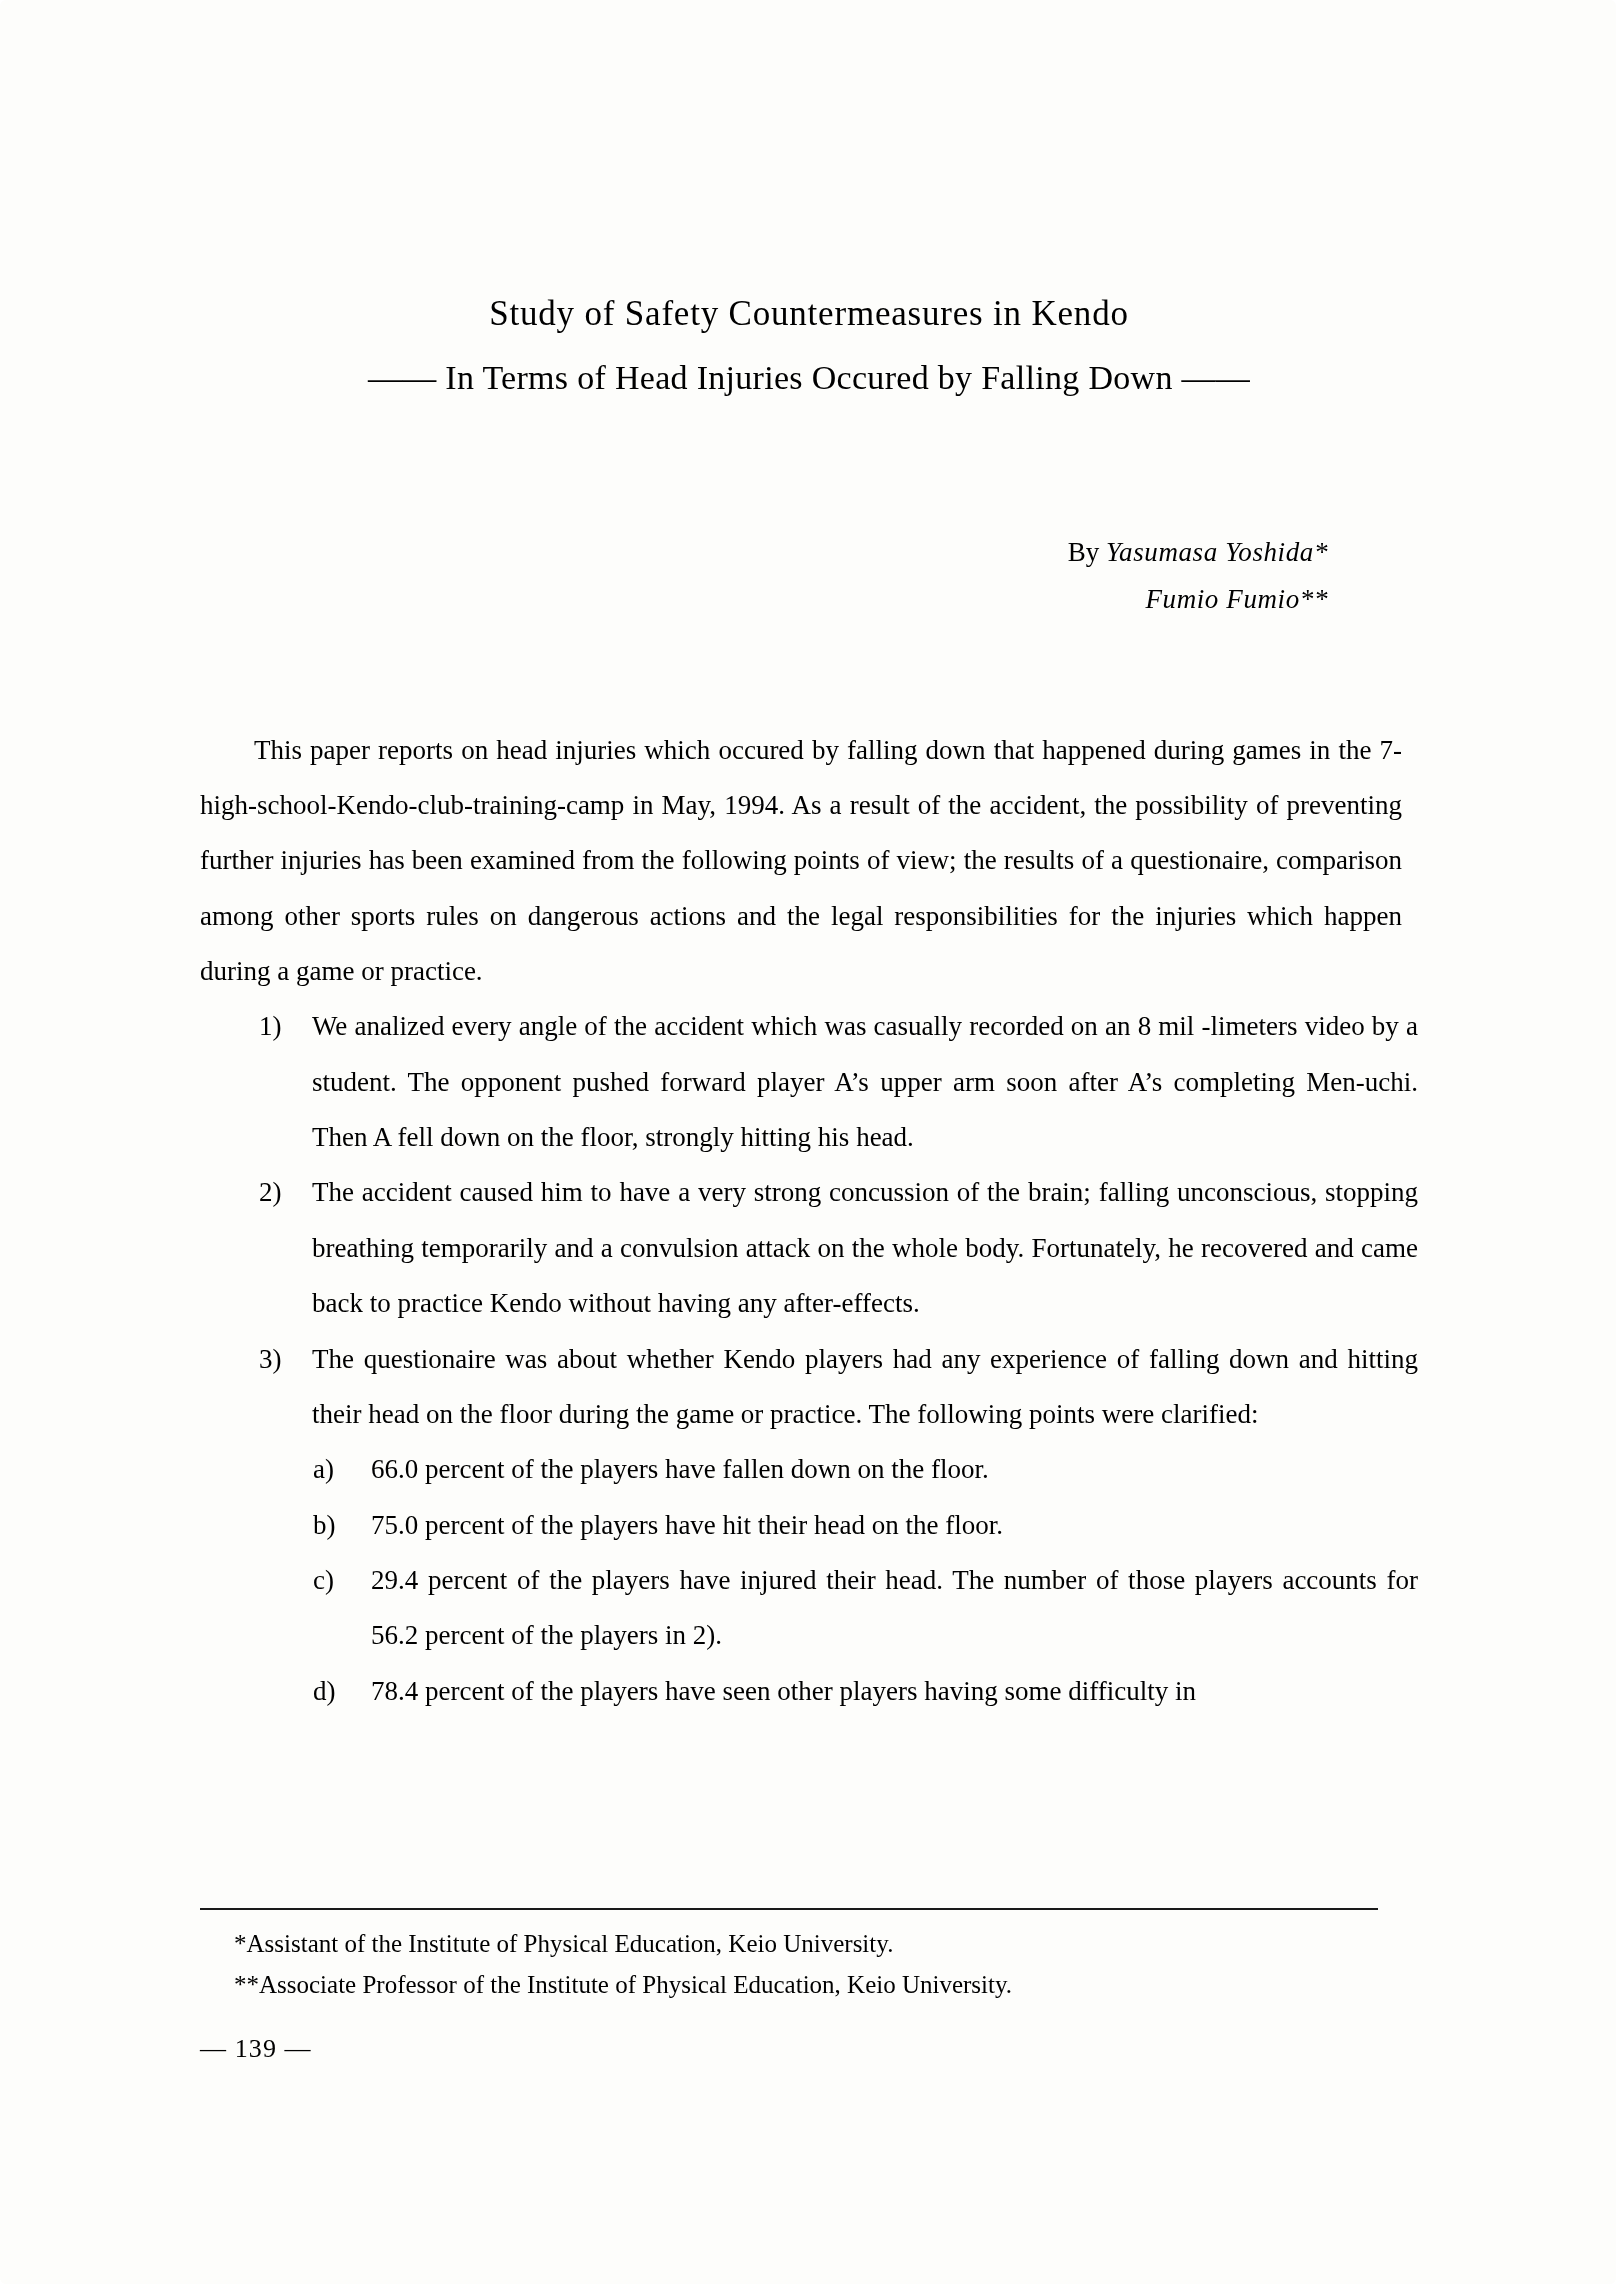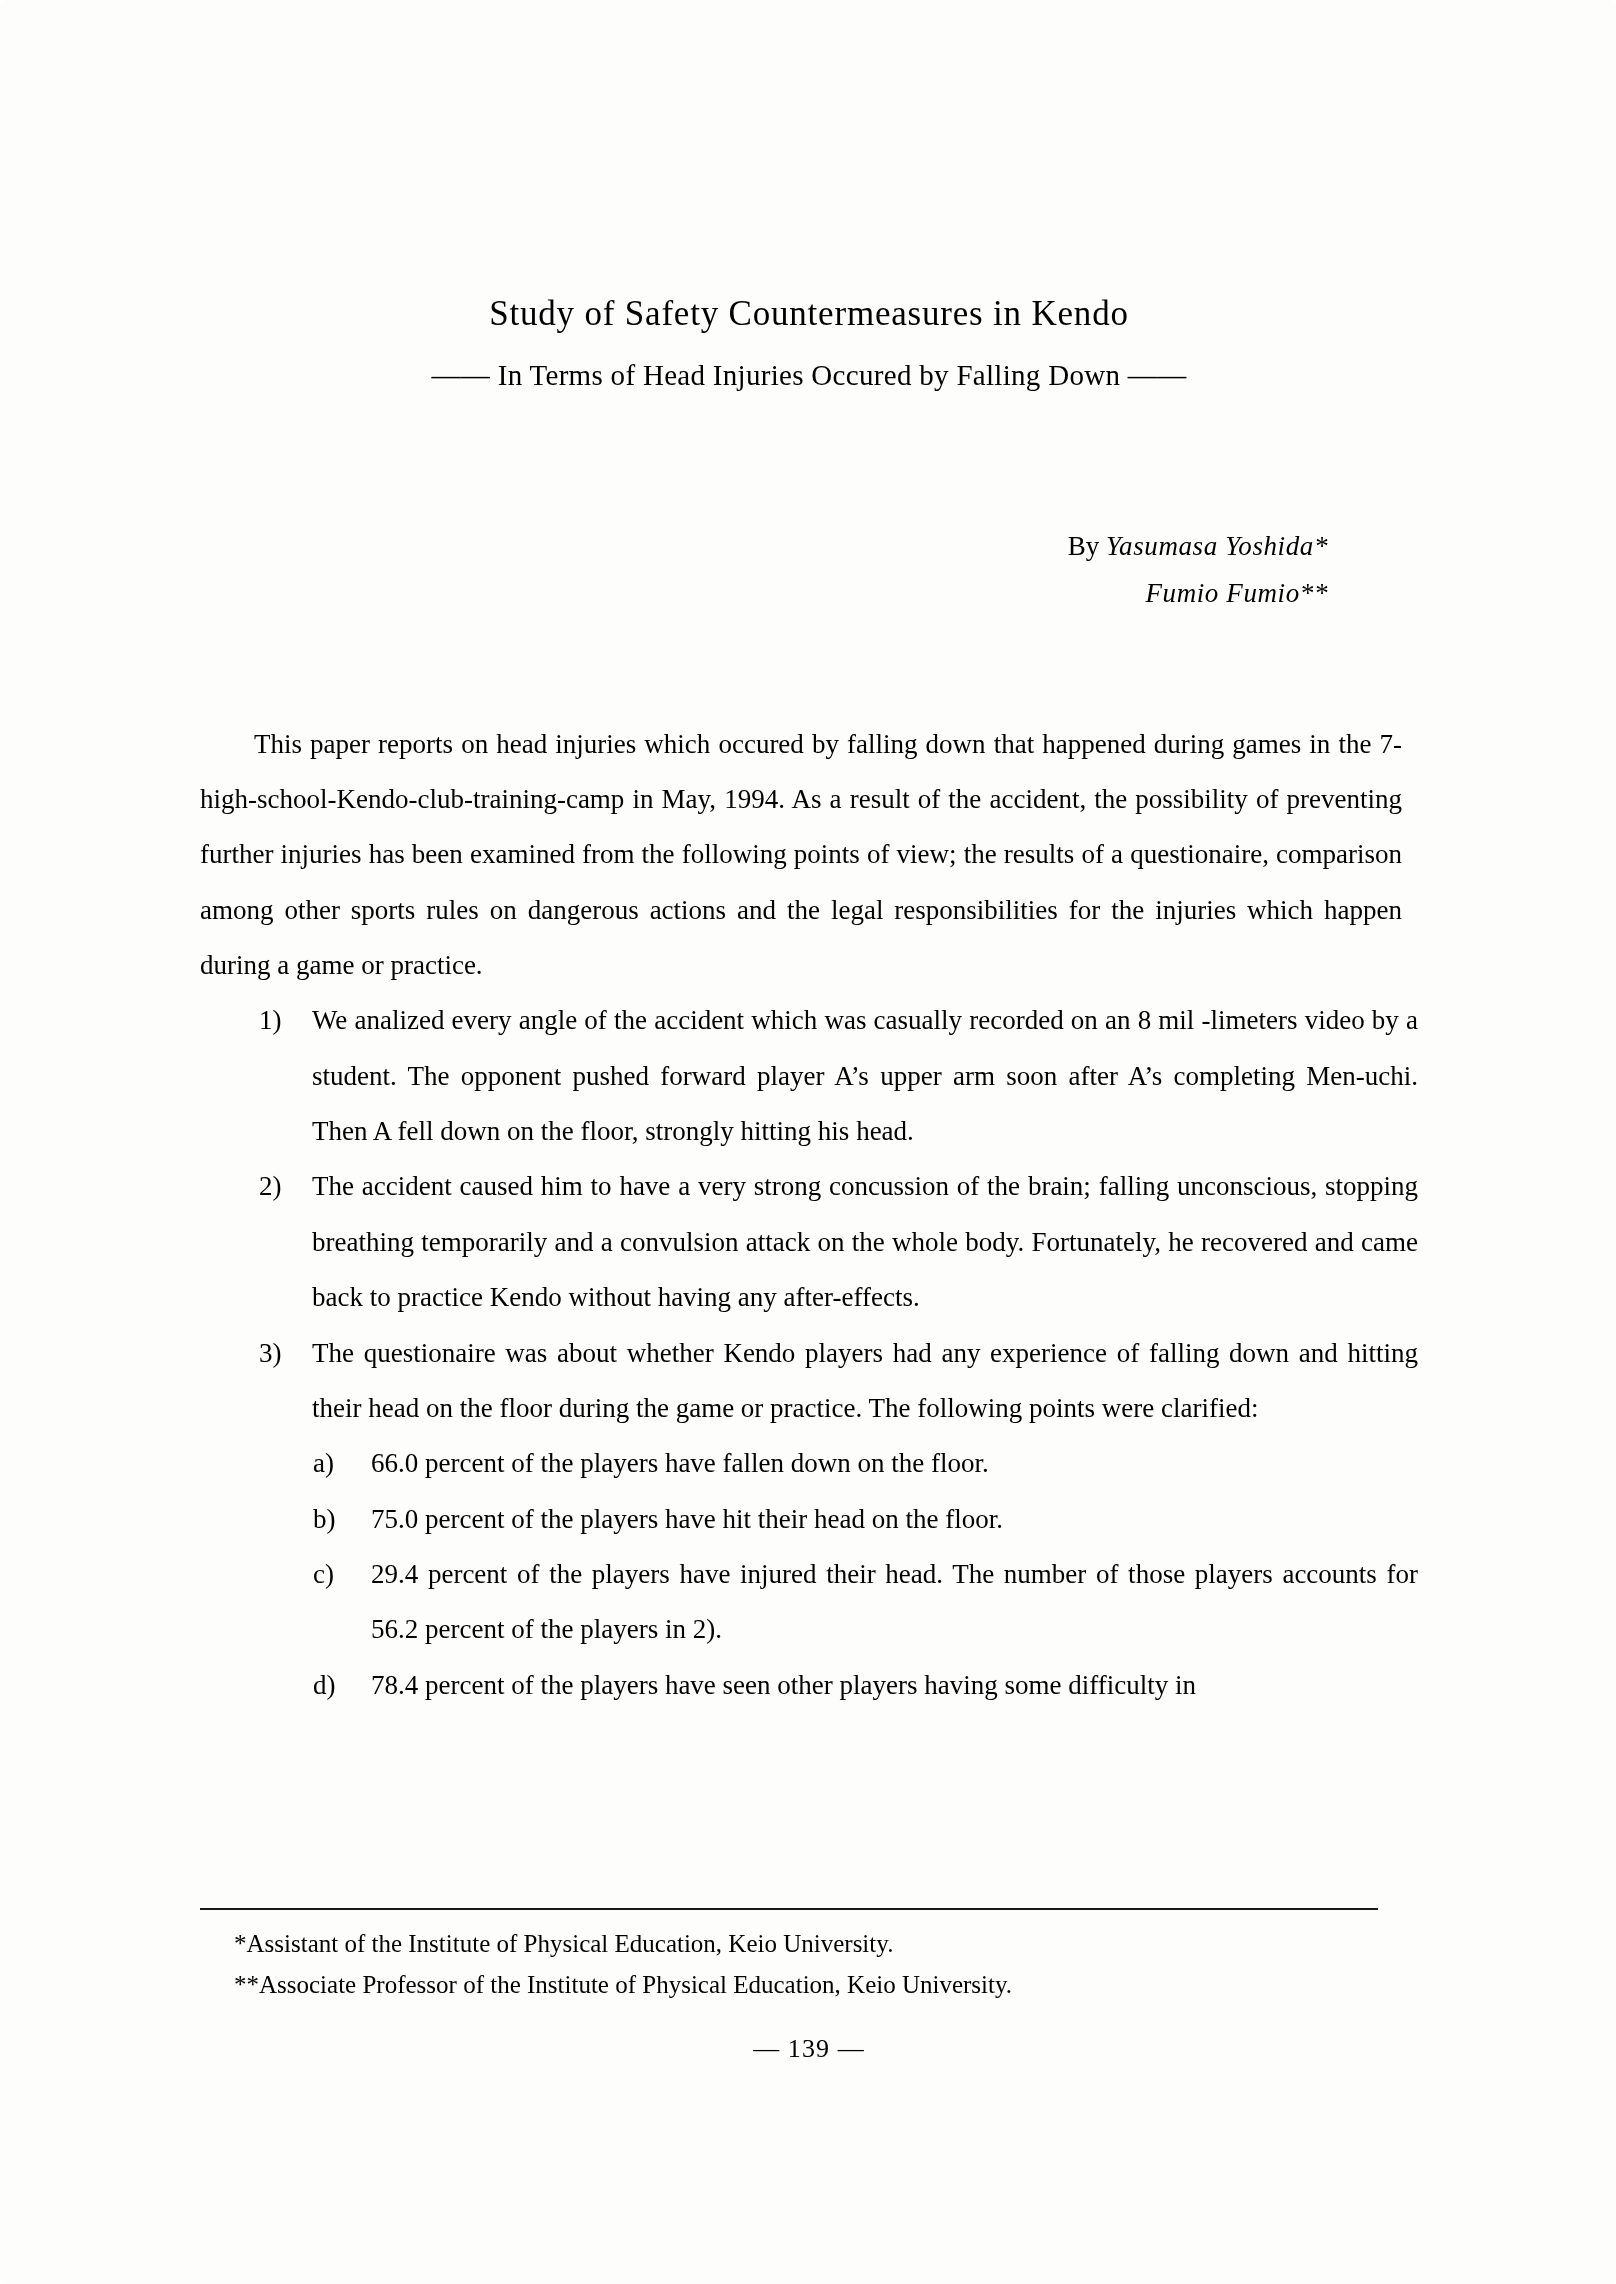--- a/index.html
+++ b/index.html
@@ -31,21 +31,21 @@
     margin-top: 293px;
     text-align: center;
     font-size: 35px;
     letter-spacing: 0.8px;
     font-weight: normal;
     line-height: 1.2;
   }
   .subtitle {
     margin-top: 22.5px;
     text-align: center;
-    font-size: 29px;
+    font-size: 34px;
     letter-spacing: 0.3px;
     font-weight: normal;
     line-height: 1.2;
   }
   .byline {
     margin-top: 130px;
     text-align: right;
     padding-right: 90px;
     font-size: 27px;
     line-height: 1.75;
@@ -103,21 +103,20 @@
     margin: 0;
   }
   .footnotes {
     margin-top: 13.5px;
     font-size: 25px;
     line-height: 1.65;
     padding-left: 34px;
   }
   .pagenum {
     margin-top: 28px;
-    text-align: center;
     font-size: 26px;
     letter-spacing: 1.1px;
   }
 </style>
 </head>
 <body>
 
 <div class="page">
   <div class="content">
 

